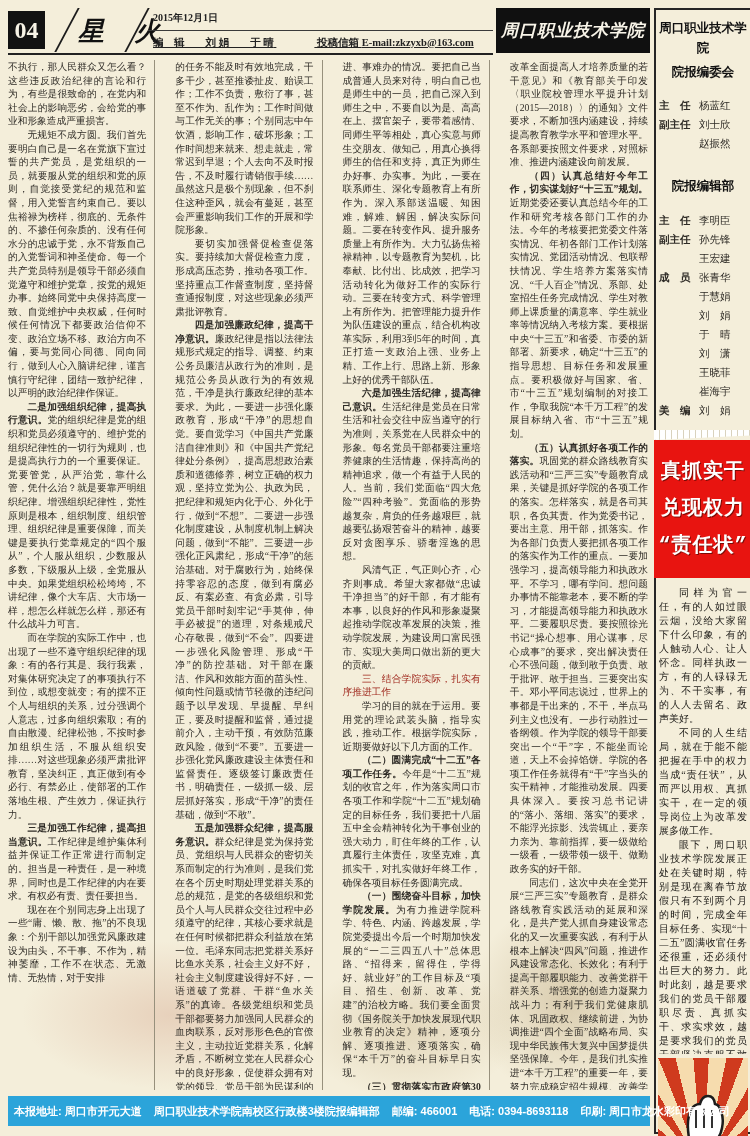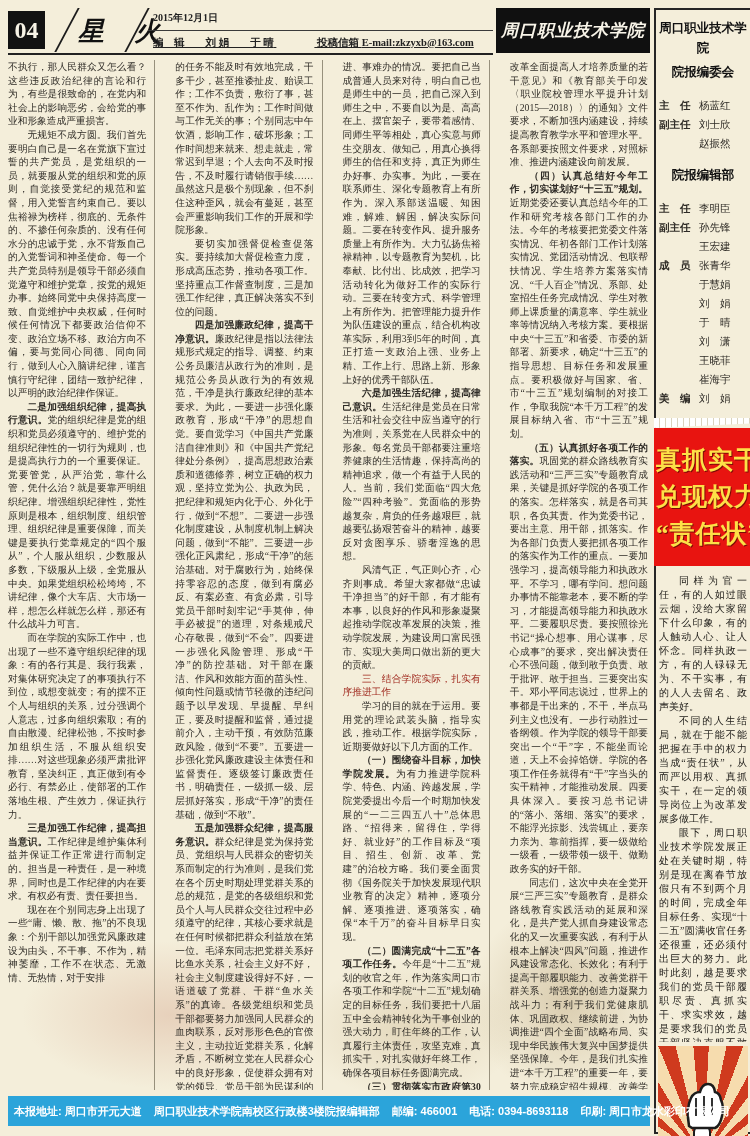--- a/index.html
+++ b/index.html
@@ -41,22 +41,22 @@
   .sb-title{text-align:center;font-size:12.5px;font-weight:bold;line-height:20px;margin-top:4px;color:#111;}
   .sb-sec{margin-top:14px;}
   .sb-row{display:flex;font-size:10.5px;line-height:19px;}
   .sb-role{width:40px;font-weight:bold;white-space:pre;flex:none;}
   .sb-names{flex:1;}
   .sb-names div{line-height:19px;white-space:pre;}
   .tear{margin:10px -5px 0 -5px;height:10px;
         background:repeating-linear-gradient(90deg,#fff 0 5px,#d9d2bd 5px 6px);
         clip-path:polygon(0 0,100% 0,100% 55%,0 100%);}
   .slogan{margin:0 -5px;background:#e81410;padding:13px 2px 14px 2px;text-align:center;}
-  .slogan div{color:#fde047;font-size:25px;font-weight:bold;line-height:37px;letter-spacing:1px;
-              text-shadow:1px 1px 0 #7a0b05;white-space:nowrap;}
+  .slogan div{color:#ffffff;font-size:20px;font-weight:bold;line-height:37px;letter-spacing:1px;
+              text-shadow:1px 1px 0 #7a0b05;white-space:nowrap;font-family:Liberation Mono, monospace;}
   .essay{margin-top:8px;height:468px;overflow:hidden;}
   .essay p{margin:0;font-size:10px;line-height:14px;text-align:justify;text-indent:2em;color:#22201c;}
   .fist-box{margin:4px -1px 0 -1px;height:142px;position:relative;overflow:hidden;background:#fdf7ea;}
   .rays{position:absolute;inset:0;background:repeating-conic-gradient(from -90deg at 50% 78%,#cf3a1e 0 8deg,#f6dcae 8deg 17deg);}
   .fist-svg{position:absolute;inset:0;}
   
   .footer{position:absolute;left:8px;top:1096px;width:642px;height:30px;background:#2ba4da;
           display:flex;align-items:center;z-index:4;padding:0 6px;box-sizing:border-box;
           font-family:"Liberation Sans","DejaVu Sans",sans-serif;}
   .footer span{color:#ffffff;font-size:11px;font-weight:bold;white-space:nowrap;margin-right:12px;}
@@ -92,33 +92,33 @@
       <div class="col">
         <p class="noind"><span class="run-n">不执行，那人民群众又怎么看？这些违反政治纪律的言论和行为，有些是很致命的，在党内和社会上的影响恶劣，会给党的事业和形象造成严重损害。</span></p>
         <p><span class="run-n">无规矩不成方圆。我们首先要明白自己是一名在党旗下宣过誓的共产党员，是党组织的一员，就要服从党的组织和党的原则，自觉接受党纪的规范和监督，用入党誓言约束自己。要以焦裕禄为榜样，彻底的、无条件的、不掺任何杂质的、没有任何水分的忠诚于党，永不背叛自己的入党誓词和神圣使命。每一个共产党员特别是领导干部必须自觉遵守和维护党章，按党的规矩办事。始终同党中央保持高度一致、自觉维护中央权威，任何时候任何情况下都要政治信仰不变、政治立场不移、政治方向不偏，要与党同心同德、同向同行，做到人心入脑讲纪律，谨言慎行守纪律，团结一致护纪律，以严明的政治纪律作保证。</span></p>
         <p><span class="run-b">二是加强组织纪律，提高执行意识。</span><span class="run-n">党的组织纪律是党的组织和党员必须遵守的、维护党的组织纪律性的一切行为规则，也是提高执行力的一个重要保证。党要管党，从严治党，靠什么管，凭什么治？就是要靠严明组织纪律。增强组织纪律性，党性原则是根本，组织制度、组织管理、组织纪律是重要保障，而关键是要执行党章规定的“四个服从”，个人服从组织，少数服从多数，下级服从上级，全党服从中央。如果党组织松松垮垮，不讲纪律，像个大车店、大市场一样，想怎么样就怎么样，那还有什么战斗力可言。</span></p>
         <p><span class="run-n">而在学院的实际工作中，也出现了一些不遵守组织纪律的现象：有的各行其是、我行我素，对集体研究决定了的事项执行不到位，或想变就变；有的摆不正个人与组织的关系，过分强调个人意志，过多向组织索取；有的自由散漫、纪律松弛，不按时参加组织生活，不服从组织安排……对这些现象必须严肃批评教育，坚决纠正，真正做到有令必行、有禁必止，使部署的工作落地生根、产生效力，保证执行力。</span></p>
         <p><span class="run-b">三是加强工作纪律，提高担当意识。</span><span class="run-n">工作纪律是维护集体利益并保证工作正常进行而制定的。担当是一种责任，是一种境界，同时也是工作纪律的内在要求。有权必有责、责任要担当。</span></p>
         <p><span class="run-n">现在在个别同志身上出现了一些“庸、懒、散、拖”的不良现象：个别干部以加强党风廉政建设为由头，不干事、不作为，精神萎靡，工作不在状态、无激情、无热情，对于安排</span></p>
       </div>
       <div class="col">
         <p class="noind"><span class="run-n">的任务不能及时有效地完成，干多干少，甚至推诿扯皮、贻误工作；工作不负责，敷衍了事，甚至不作为、乱作为；工作时间做与工作无关的事；个别同志中午饮酒，影响工作，破坏形象；工作时间想来就来、想走就走，常常迟到早退；个人去向不及时报告，不及时履行请销假手续……虽然这只是极个别现象，但不刹住这种歪风，就会有蔓延，甚至会严重影响我们工作的开展和学院形象。</span></p>
-        <p><span class="run-n">要切实加强督促检查促落实。要持续加大督促检查力度，形成高压态势，推动各项工作。坚持重点工作督查制度，三是加强工作纪律，真正解决落实不到位的问题。</span></p>
+        <p><span class="run-n">要切实加强督促检查促落实。要持续加大督促检查力度，形成高压态势，推动各项工作。坚持重点工作督查制度，坚持督查通报制度，对这些现象必须严肃批评教育。</span></p>
         <p><span class="run-b">四是加强廉政纪律，提高干净意识。</span><span class="run-n">廉政纪律是指以法律法规形式规定的指导、调整、约束公务员廉洁从政行为的准则，是规范公务员从政行为的有效规范，干净是执行廉政纪律的基本要求。为此，一要进一步强化廉政教育，形成“干净”的思想自觉。要自觉学习《中国共产党廉洁自律准则》和《中国共产党纪律处分条例》，提高思想政治素质和道德修养，树立正确的权力观，坚持立党为公、执政为民，把纪律和规矩内化于心、外化于行，做到“不想”。二要进一步强化制度建设，从制度机制上解决问题，做到“不能”。三要进一步强化正风肃纪，形成“干净”的惩治基础。对于腐败行为，始终保持零容忍的态度，做到有腐必反、有案必查、有贪必肃，引导党员干部时刻牢记“手莫伸，伸手必被捉”的道理，对条规戒尺心存敬畏，做到“不会”。四要进一步强化风险管理、形成“干净”的防控基础。对干部在廉洁、作风和效能方面的苗头性、倾向性问题或情节轻微的违纪问题予以早发现、早提醒、早纠正，要及时提醒和监督，通过提前介入，主动干预，有效防范廉政风险，做到“不要”。五要进一步强化党风廉政建设主体责任和监督责任。逐级签订廉政责任书，明确责任，一级抓一级、层层抓好落实，形成“干净”的责任基础，做到“不敢”。</span></p>
         <p><span class="run-b">五是加强群众纪律，提高服务意识。</span><span class="run-n">群众纪律是党为保持党员、党组织与人民群众的密切关系而制定的行为准则，是我们党在各个历史时期处理党群关系的总的规范，是党的各级组织和党员个人与人民群众交往过程中必须遵守的纪律，其核心要求就是在任何时候都把群众利益放在第一位。毛泽东同志把党群关系好比鱼水关系，社会主义好不好，社会主义制度建设得好不好，一语道破了党群、干群“鱼水关系”的真谛。各级党组织和党员干部都要努力加强同人民群众的血肉联系，反对形形色色的官僚主义，主动拉近党群关系，化解矛盾，不断树立党在人民群众心中的良好形象，促使群众拥有对党的领导、党员干部为民谋利的信心。</span></p>
         <p><span class="run-n">作为学院，我们肩负着社会的厚望、群众的期盼、家长的重托和学生的期待。要从内心深处把师生当亲人来对待，要有善意的微笑、温暖的话语、实际的行动，杜绝脸难看、门难</span></p>
       </div>
       <div class="col">
         <p class="noind"><span class="run-n">进、事难办的情况。要把自己当成普通人员来对待，明白自己也是师生中的一员，把自己深入到师生之中，不要自以为是、高高在上、摆官架子，要带着感情、同师生平等相处，真心实意与师生交朋友、做知己，用真心换得师生的信任和支持，真正为师生办好事、办实事。为此，一要在联系师生、深化专题教育上有所作为。深入系部送温暖、知困难，解难、解困，解决实际问题。二要在转变作风、提升服务质量上有所作为。大力弘扬焦裕禄精神，以专题教育为契机，比奉献、比付出、比成效，把学习活动转化为做好工作的实际行动。三要在转变方式、科学管理上有所作为。把管理能力提升作为队伍建设的重点，结合机构改革实际，利用3到5年的时间，真正打造一支政治上强、业务上精、工作上行、思路上新、形象上好的优秀干部队伍。</span></p>
         <p><span class="run-b">六是加强生活纪律，提高律己意识。</span><span class="run-n">生活纪律是党员在日常生活和社会交往中应当遵守的行为准则，关系党在人民群众中的形象。每名党员干部都要注重培养健康的生活情趣，保持高尚的精神追求，做一个有益于人民的人。当前，我们党面临“四大危险”“四种考验”。党面临的形势越复杂，肩负的任务越艰巨，就越要弘扬艰苦奋斗的精神，越要反对贪图享乐、骄奢淫逸的思想。</span></p>
         <p><span class="run-n">风清气正，气正则心齐，心齐则事成。希望大家都做“忠诚干净担当”的好干部，有才能有本事，以良好的作风和形象凝聚起推动学院改革发展的决策，推动学院发展，为建设周口富民强市、实现大美周口做出新的更大的贡献。</span></p>
         <p><span class="run-r">三、结合学院实际，扎实有序推进工作</span></p>
         <p><span class="run-n">学习的目的就在于运用。要用党的理论武装头脑，指导实践，推动工作。根据学院实际，近期要做好以下几方面的工作。</span></p>
+        <p><span class="run-b">（二）圆满完成“十二五”各项工作任务。</span><span class="run-n">今年是“十二五”规划的收官之年，作为落实周口市各项工作和学院“十二五”规划确定的目标任务，我们要把十八届五中全会精神转化为干事创业的强大动力，盯住年终的工作，认真履行主体责任，攻坚克难，真抓实干，对扎实做好年终工作，确保各项目标任务圆满完成。</span></p>
         <p><span class="run-b">（一）围绕奋斗目标，加快学院发展。</span><span class="run-n">为有力推进学院科学、特色、内涵、跨越发展，学院党委提出今后一个时期加快发展的“一二三四五八十”总体思路、“招得来，留得住，学得好、就业好”的工作目标及“项目、招生、创新、改革、党建”的治校方略。我们要全面贯彻《国务院关于加快发展现代职业教育的决定》精神，逐项分解、逐项推进、逐项落实，确保“本千万”的奋斗目标早日实现。</span></p>
-        <p><span class="run-b">（二）圆满完成“十二五”各项工作任务。</span><span class="run-n">今年是“十二五”规划的收官之年，作为落实周口市各项工作和学院“十二五”规划确定的目标任务，我们要把十八届五中全会精神转化为干事创业的强大动力，盯住年终的工作，认真履行主体责任，攻坚克难，真抓实干，对扎实做好年终工作，确保各项目标任务圆满完成。</span></p>
         <p><span class="run-b">（三）贯彻落实市政府第30次常务会议精神。</span><span class="run-n">11月17日，市政府项目建设推进会在我院召开，要按照刘继标市长关于借助外力资源加快学院发展的重要讲话精神，抓好项目建设等四大工作任务。要倒排工期、加快推进项目建设和创建任务，要在2020年达到本科院校的标准要求。未来三年，要按照《教育部关于深化职业教育教学</span></p>
       </div>
       <div class="col">
         <p class="noind"><span class="run-n">改革全面提高人才培养质量的若干意见》和《教育部关于印发〈职业院校管理水平提升计划（2015—2018）〉的通知》文件要求，不断加强内涵建设，持续提高教育教学水平和管理水平。各系部要按照文件要求，对照标准、推进内涵建设向前发展。</span></p>
         <p><span class="run-b">（四）认真总结好今年工作，切实谋划好“十三五”规划。</span><span class="run-n">近期党委还要认真总结今年的工作和研究考核各部门工作的办法。今年的考核要把党委文件落实情况、年初各部门工作计划落实情况、党团活动情况、包联帮扶情况、学生培养方案落实情况、“千人百企”情况、系部、处室招生任务完成情况、学生对教师上课质量的满意率、学生就业率等情况纳入考核方案。要根据中央“十三五”和省委、市委的新部署、新要求，确定“十三五”的指导思想、目标任务和发展重点。要积极做好与国家、省、市“十三五”规划编制的对接工作，争取我院“本千万工程”的发展目标纳入省、市“十三五”规划。</span></p>
         <p><span class="run-b">（五）认真抓好各项工作的落实。</span><span class="run-n">巩固党的群众路线教育实践活动和“三严三实”专题教育成果，关键是抓好学院的各项工作的落实。怎样落实，就是各司其职，各负其责。作为党委书记，要出主意、用干部，抓落实。作为各部门负责人要把抓各项工作的落实作为工作的重点。一要加强学习，提高领导能力和执政水平。不学习，哪有学问。想问题办事情不能靠老本，要不断的学习，才能提高领导能力和执政水平。二要履职尽责。要按照徐光书记“操心想事、用心谋事，尽心成事”的要求，突出解决责任心不强问题，做到敢于负责、敢于批评、敢于担当。三要突出实干。邓小平同志说过，世界上的事都是干出来的，不干，半点马列主义也没有。一步行动胜过一沓纲领。作为学院的领导干部要突出一个“干”字，不能坐而论道，天上不会掉馅饼。学院的各项工作任务就得有“干”字当头的实干精神，才能推动发展。四要具体深入。要按习总书记讲的“落小、落细、落实”的要求，不能浮光掠影、浅尝辄止，要亲力亲为、靠前指挥，要一级做给一级看，一级带领一级干、做勤政务实的好干部。</span></p>
         <p><span class="run-n">同志们，这次中央在全党开展“三严三实”专题教育，是群众路线教育实践活动的延展和深化，是共产党人抓自身建设常态化的又一次重要实践，有利于从根本上解决“四风”问题，推进作风建设常态化、长效化；有利于提高干部履职能力、改善党群干群关系、增强党的创造力凝聚力战斗力；有利于我们党健康肌体、巩固政权、继续前进，为协调推进“四个全面”战略布局、实现中华民族伟大复兴中国梦提供坚强保障。今年，是我们扎实推进“本千万工程”的重要一年，要努力完成稳定招生规模、改善学院形象、提升内涵、改善民生等诸项任务，都需要“三严三实”作保障。全院领导干部一定要深刻认识“三严三实”的丰富内涵和重要意义，切实把思想和行动统一到党中央和习总书记对从严治党的要求上来，自觉践行“三严三实”，内化于心、外化于行，真正使自己的作风严起来、实起来，做一身忠诚、一身干净、一身担当的好干部，为实现“本千万”工程的奋斗目标作出新的更大的贡献！</span></p>
       </div>
     </div>
 
@@ -133,21 +133,21 @@
           </div>
         </div>
         <div class="sb-row">
           <div class="sb-role">副主任</div>
           <div class="sb-names">
             <div>刘士欣</div>
             <div>赵振然</div>
           </div>
         </div>
       </div>
-    <div class="sb-title" style="margin-top:12px;">院报编辑部</div>
+    <div class="sb-title" style="margin-top:24px;font-family:Liberation Mono, monospace;">院报编辑部</div>
     <div class="sb-sec" id="sb-editorial">
         <div class="sb-row">
           <div class="sb-role">主　任</div>
           <div class="sb-names">
             <div>李明臣</div>
           </div>
         </div>
         <div class="sb-row">
           <div class="sb-role">副主任</div>
           <div class="sb-names">

